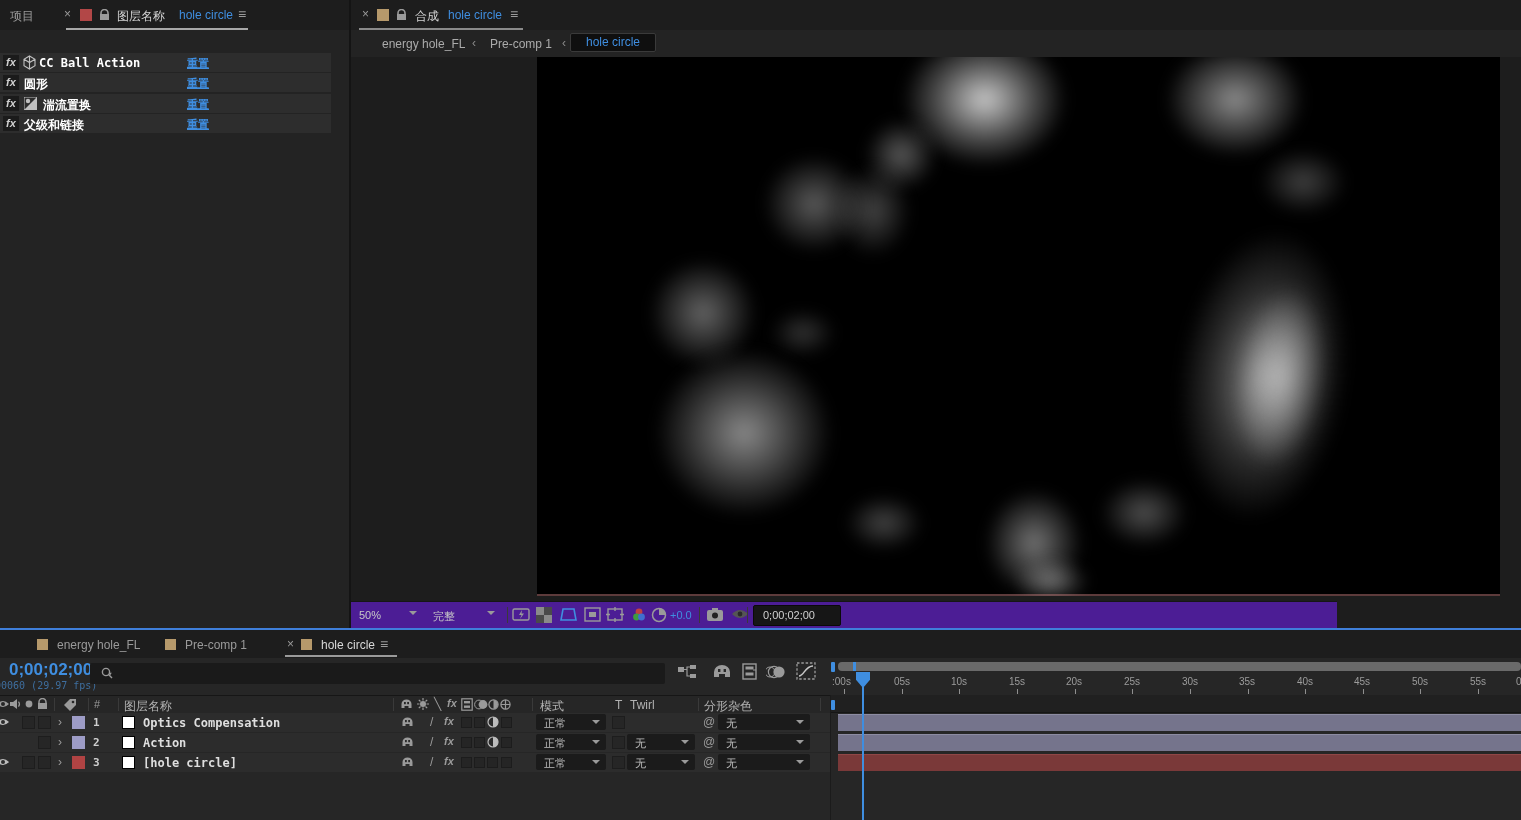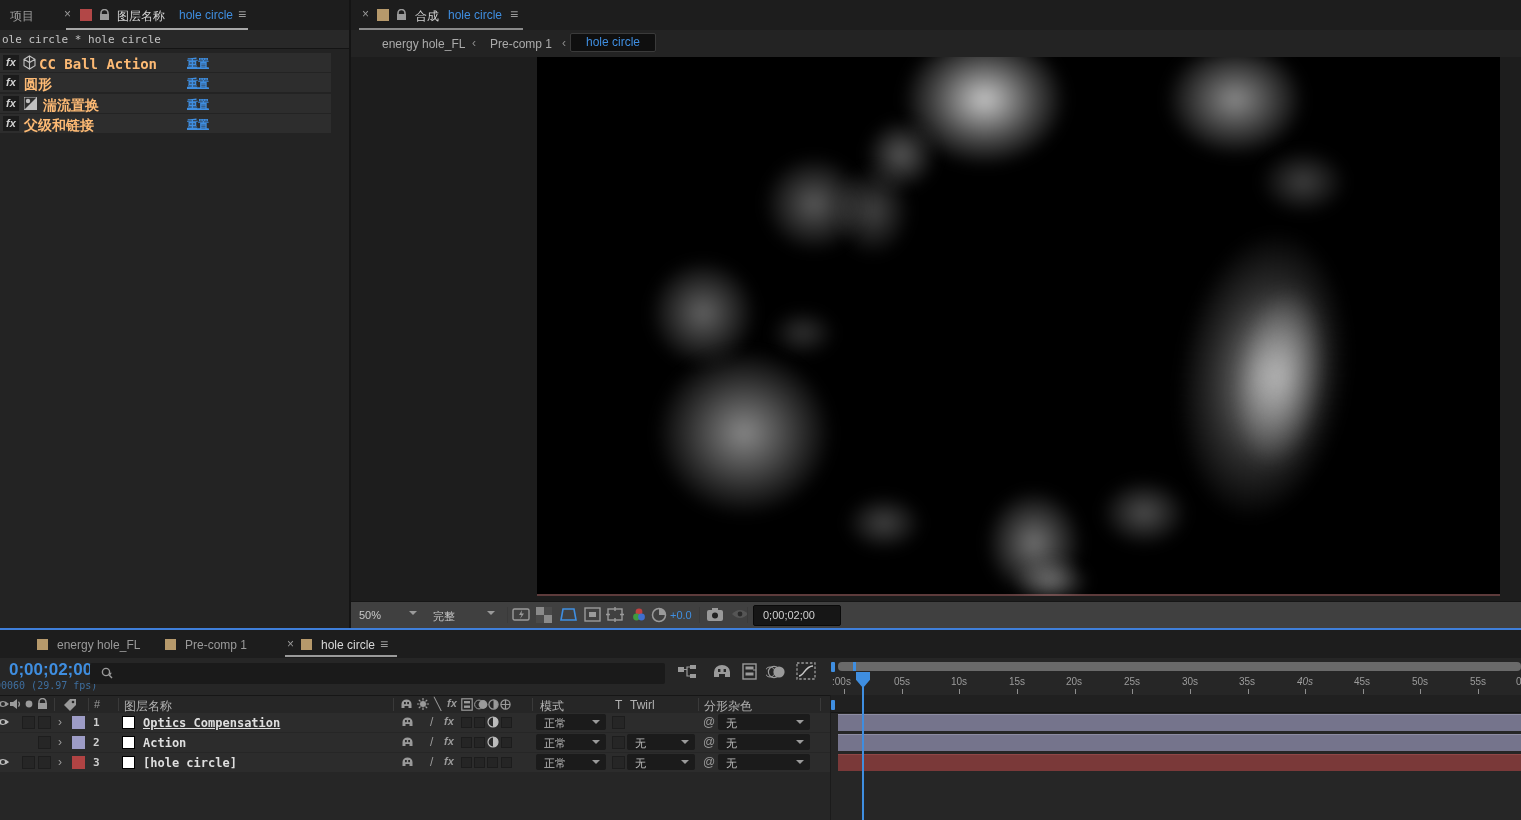--- a/index.html
+++ b/index.html
@@ -23,21 +23,21 @@
   .row{position:absolute;left:0;width:830px;height:19px;background:#2c2c2c;}
   .bar{position:absolute;left:838px;width:683px;height:17px;}
   .cloud{position:absolute;border-radius:50%;filter:blur(7px);}
   .ruler-lbl{position:absolute;top:4px;font-size:10px;color:#9c9c9c;transform:translateX(-50%);white-space:nowrap;}
   .tick{position:absolute;top:17px;width:1px;height:5px;background:#8f8f8f;}
   svg{display:block;}
   .icon{position:absolute;}
   .effrow{position:absolute;left:0;width:331px;height:19px;background:#2d2d2d;}
   .fxbadge{position:absolute;left:3px;top:2px;width:16px;height:15px;background:#1b1b1b;
            color:#d0d0d0;font-style:italic;font-weight:bold;font-size:11px;text-align:center;line-height:15px;}
-  .effname{position:absolute;top:3px;font-size:14px;font-weight:bold;color:#fdba74;font-family:"DejaVu Sans Mono",monospace;}
+  .effname{position:absolute;top:3px;font-size:12px;font-weight:bold;color:#ffffff;font-family:"DejaVu Sans Mono",monospace;}
   .reset{position:absolute;left:187px;top:3px;font-size:11px;font-weight:bold;color:#3f8ee0;text-decoration:underline;font-family:"DejaVu Sans Mono",monospace;}
   .laynum{font-family:"DejaVu Sans Mono",monospace;font-weight:bold;font-size:11px;color:#cfcfcf;}
   .layname{font-family:"DejaVu Sans Mono",monospace;font-weight:bold;font-size:12px;color:#dedede;white-space:nowrap;}
   .hdrtxt{position:absolute;top:2px;font-size:12px;color:#b2b2b2;}
 </style>
 </head>
 <body>
 
 <div class="stage">
 
@@ -51,23 +51,20 @@
         <svg width="11" height="12">
             <path d="M2 5 V4 a3.5 3.5 0 0 1 7 0 V5" fill="none" stroke="#9a9a9a" stroke-width="1.6"></path>
             <rect x="1" y="5" width="9" height="6" fill="#9a9a9a"></rect>
           </svg>
       </span>
       <span class="abs" style="left:57px;top:8px;color:#d4d4d4;">图层名称</span>
       <span class="abs accent" style="left:119px;top:8px;">hole circle</span>
       <span class="abs grey" style="left:178px;top:6px;font-size:14px;">≡</span>
     </div>
     <div class="underline" style="left:66px;top:28px;width:182px;"></div>
-    <div class="abs" style="left:0;top:30px;width:349px;height:18px;background:#282828;border-bottom:1px solid #141414;">
-      <span class="abs mono" style="left:2px;top:3px;font-size:11px;color:#c4c4c4;">ole circle * hole circle</span>
-    </div>
 
     <div class="effrow" style="top:53px;">
       <span class="fxbadge">fx</span>
       <span class="icon" style="left:22px;top:2px;">
         <svg width="15" height="15" viewBox="0 0 15 15">
             <path d="M7.5 1 L13 4.2 V10.8 L7.5 14 L2 10.8 V4.2 Z M7.5 1 V7.5 M2 4.2 L7.5 7.5 L13 4.2 M7.5 14 V7.5" fill="none" stroke="#c0c0c0" stroke-width="1.1"></path>
           </svg>
       </span>
       <span class="effname" style="left:39px;">CC Ball Action</span>
       <span class="reset">重置</span>
@@ -138,21 +135,21 @@
         <div class="cloud" style="left:642px;top:172px;width:168px;height:292px;background:radial-gradient(closest-side,rgba(215,215,215,.6),rgba(140,140,140,.3) 60%,transparent);transform:rotate(8deg);"></div>
         <div class="cloud" style="left:698px;top:228px;width:92px;height:185px;background:radial-gradient(closest-side,rgba(245,245,245,.55),transparent);transform:rotate(8deg);"></div>
         <div class="cloud" style="left:308px;top:438px;width:78px;height:56px;background:radial-gradient(closest-side,rgba(180,180,180,.38),transparent);"></div>
         <div class="cloud" style="left:448px;top:432px;width:98px;height:108px;background:radial-gradient(closest-side,rgba(210,210,210,.55),transparent);"></div>
         <div class="cloud" style="left:563px;top:422px;width:88px;height:68px;background:radial-gradient(closest-side,rgba(190,190,190,.42),transparent);"></div>
         <div class="cloud" style="left:478px;top:502px;width:74px;height:44px;background:radial-gradient(closest-side,rgba(210,210,210,.5),transparent);"></div>
         <div class="abs" style="left:0;top:537px;width:963px;height:2px;background:rgba(186,118,118,.5);"></div>
       </div>
     </div>
 
-    <div class="abs" style="left:0;top:601px;width:1170px;height:27px;background:#404040;border-top:1px solid #161616;">
+    <div class="abs" style="left:0;top:601px;width:986px;height:27px;background:#4c1d95;border-top:1px solid #161616;">
       <div class="abs" style="left:6px;top:3px;width:66px;height:20px;">
         <span class="abs" style="left:2px;top:4px;font-size:11px;color:#c8c8c8;">50%</span>
         <span class="chev"></span>
       </div>
       <div class="abs" style="left:80px;top:3px;width:70px;height:20px;">
         <span class="abs" style="left:2px;top:4px;font-size:11px;color:#c8c8c8;">完整</span>
         <span class="chev"></span>
       </div>
       <div class="vdiv" style="left:156px;top:5px;height:16px;"></div>
       <div class="icon" style="left:161px;top:5px;">
@@ -298,21 +295,21 @@
 
     <div class="abs" style="left:830px;top:42px;width:691px;height:23px;border-bottom:1px solid #181818;">
       <span class="ruler-lbl" style="left:832px;transform:none;position:absolute;left:2px;">:00s</span>
       <span class="ruler-lbl" style="left:72px;">05s</span>
       <span class="ruler-lbl" style="left:129px;">10s</span>
       <span class="ruler-lbl" style="left:187px;">15s</span>
       <span class="ruler-lbl" style="left:244px;">20s</span>
       <span class="ruler-lbl" style="left:302px;">25s</span>
       <span class="ruler-lbl" style="left:360px;">30s</span>
       <span class="ruler-lbl" style="left:417px;">35s</span>
-      <span class="ruler-lbl" style="left:475px;font-style:italic;">40s</span>
+      <span class="ruler-lbl" style="left:475px;">40s</span>
       <span class="ruler-lbl" style="left:532px;">45s</span>
       <span class="ruler-lbl" style="left:590px;">50s</span>
       <span class="ruler-lbl" style="left:648px;">55s</span>
       <span class="ruler-lbl" style="left:686px;transform:none;">0</span>
       <span class="tick" style="left:14px;"></span>
       <span class="tick" style="left:72px;"></span>
       <span class="tick" style="left:129px;"></span>
       <span class="tick" style="left:187px;"></span>
       <span class="tick" style="left:245px;"></span>
       <span class="tick" style="left:302px;"></span>
@@ -417,21 +414,21 @@
             <path d="M1 5 Q7 -1 13 5 Q7 11 1 5 Z" fill="#bdbdbd"></path>
             <circle cx="7" cy="5" r="2" fill="#2c2c2c"></circle>
           </svg>
       </span>
       <span class="well" style="left:22px;top:3px;"></span>
       <span class="well" style="left:38px;top:3px;"></span>
       <span class="abs grey" style="left:58px;top:2px;">›</span>
       <span class="swatch" style="left:72px;top:3px;width:13px;height:13px;background:#9d9cc6;"></span>
       <span class="abs laynum" style="left:93px;top:3px;">1</span>
       <span class="abs" style="left:122px;top:3px;width:13px;height:13px;background:#fff;border:1px solid #000;box-sizing:border-box;"></span>
-      <span class="abs layname" style="left:143px;top:3px;text-decoration:underline;">Optics Compensation</span>
+      <span class="abs layname" style="left:143px;top:3px;">Optics Compensation</span>
       <span class="icon" style="left:401px;top:3px;">
         <svg width="13" height="12">
             <path d="M1.5 10 V6 a5 4.5 0 0 1 10 0 V10 H8.5 V8 H4.5 V10 Z" fill="#9a9a9a"></path>
             <rect x="4" y="4" width="1.8" height="2.2" fill="#2c2c2c"></rect>
             <rect x="7.2" y="4" width="1.8" height="2.2" fill="#2c2c2c"></rect>
           </svg>
       </span>
       <span class="abs grey" style="left:430px;top:2px;font-size:12px;">/</span>
       <span class="abs grey" style="left:444px;top:2px;font-style:italic;font-weight:bold;font-size:11px;">fx</span>
       <span class="well-s" style="left:461px;top:4px;"></span>

